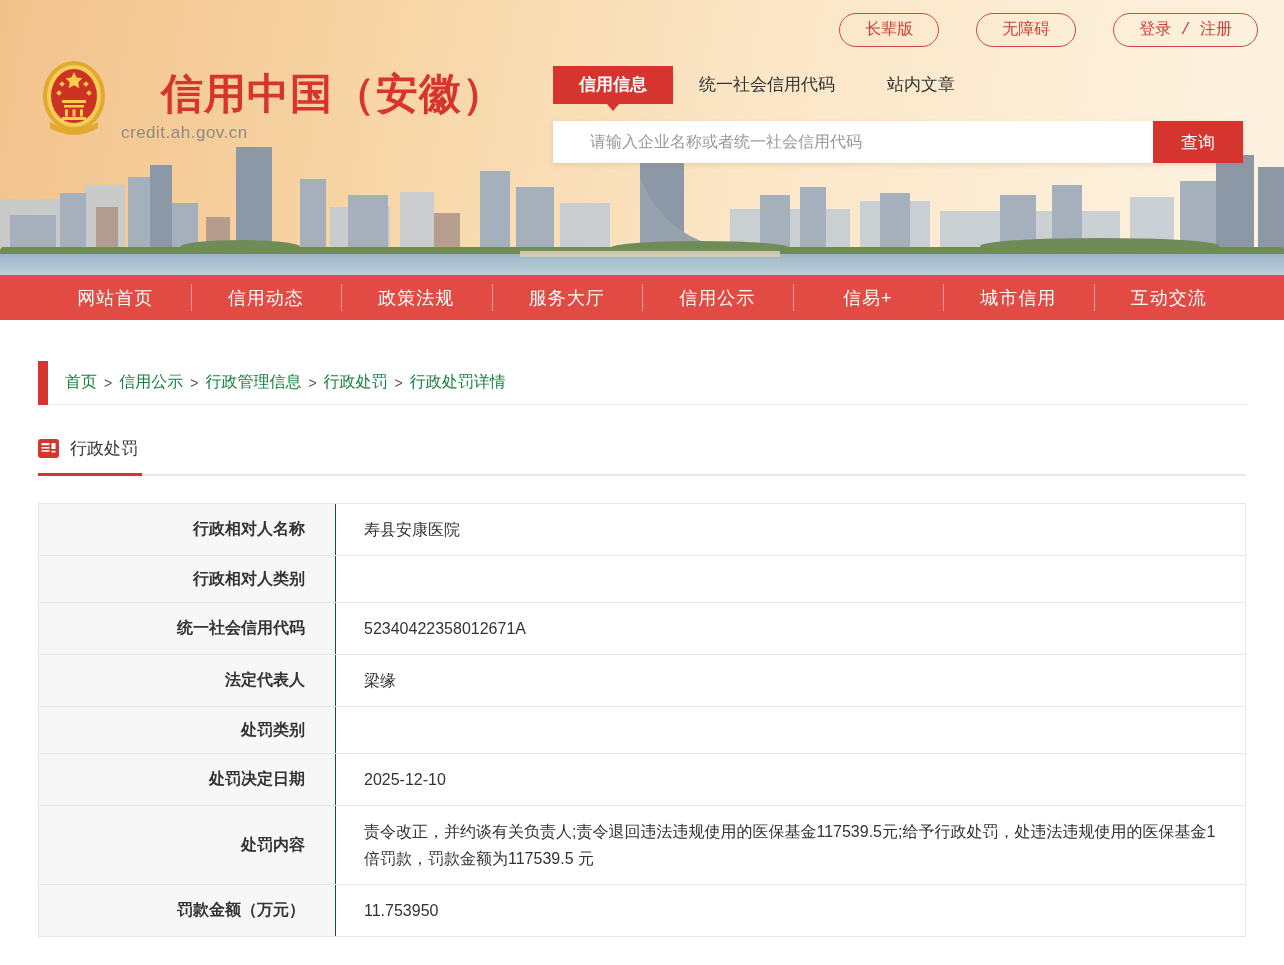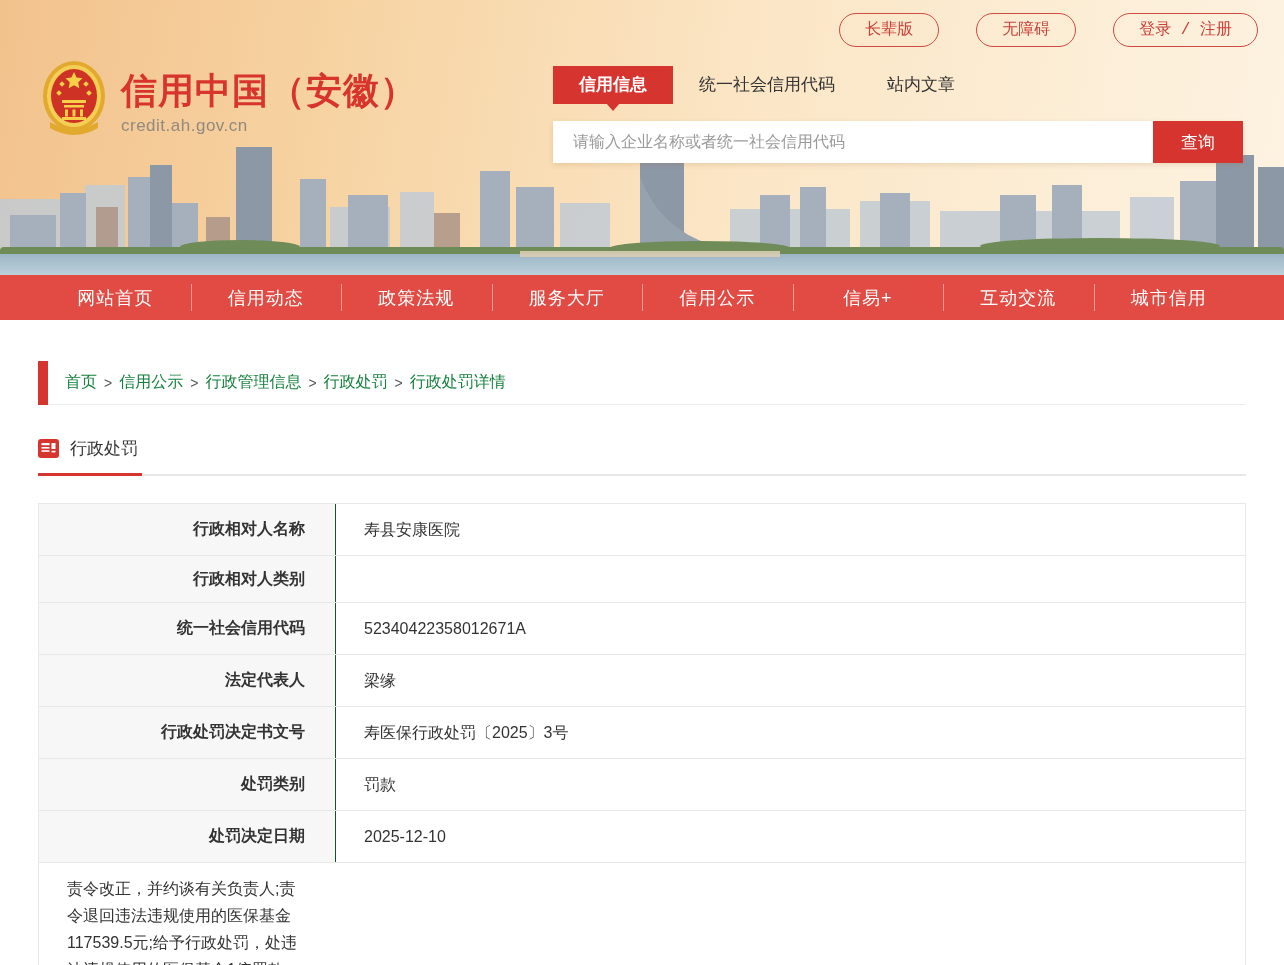--- a/index.html
+++ b/index.html
@@ -14,33 +14,33 @@
     background:linear-gradient(100deg,#f2c28c 0%,#f7d4a4 28%,#fbe6c6 58%,#fdf3e2 100%);
   }
   .skyline{ position:absolute; left:0; bottom:0; width:1284px; height:138px; }
   .topbar{ position:absolute; top:13px; right:26px; display:flex; gap:37px; }
   .pill-btn{
     height:34px; padding:0 25px; border:1px solid #cf4a41; border-radius:17px;
     background:transparent; color:#c9413a; font-size:16px; cursor:pointer;
     font-family:Liberation Mono, monospace; line-height:32px;
   }
   .logo{ position:absolute; left:40px; top:58px; display:flex; gap:13px; align-items:flex-start; }
-  .brand-title{ font-size:36px; font-weight:bold; color:#d7342c; letter-spacing:1px; line-height:1.15; margin-top:12px;}
+  .brand-title{ font-size:42px; font-weight:bold; color:#d7342c; letter-spacing:1px; line-height:1.15; margin-top:12px;margin-left:40px;}
   .brand-domain{ font-size:17px; color:#92897f; margin-top:5px; letter-spacing:.5px; }
   .search-panel{ position:absolute; left:553px; top:66px; width:690px; }
   .search-tabs{ display:flex; align-items:flex-end; height:38px; }
   .stab{ font-size:17px; color:#333; padding:0 26px; height:38px; line-height:38px; cursor:pointer; position:relative; white-space:nowrap;}
   .stab.active{ background:#d6352f; color:#fff; font-weight:bold; }
   .stab.active::after{
     content:""; position:absolute; left:50%; transform:translateX(-50%); bottom:-7px;
     border:7px solid transparent; border-top:8px solid #d6352f; border-bottom:0;
   }
   .search-bar{ display:flex; height:42px; margin-top:17px; box-shadow:0 2px 5px rgba(160,110,60,.18); }
   .search-bar input{
-    flex:1; border:0; outline:none; padding:0 20px; font-size:16px; background:#fff; color:#333;
+    flex:1; border:0; outline:none; padding:0 37px; font-size:16px; background:#fff; color:#333;
     font-family:inherit;
   }
   .search-bar input::placeholder{ color:#9a9a9a; }
   .search-bar button{
     width:90px; border:0; background:#d6352f; color:#fff; font-size:17px; cursor:pointer; font-family:Liberation Sans, sans-serif;
   }
   
   .main-nav{ height:45px; background:#e14b44; display:flex; padding:0 40px; }
   .nav-item{
     flex:1; display:flex; align-items:center; justify-content:center;
@@ -195,22 +195,22 @@
   </div>
 </header>
 
 <nav class="main-nav" id="main-nav">
     <div class="nav-item">网站首页</div>
     <div class="nav-item">信用动态</div>
     <div class="nav-item">政策法规</div>
     <div class="nav-item">服务大厅</div>
     <div class="nav-item">信用公示</div>
     <div class="nav-item">信易+</div>
+    <div class="nav-item">城市信用</div>
     <div class="nav-item">互动交流</div>
-    <div class="nav-item">城市信用</div>
   </nav>
 
 <main class="page-main">
   <div class="breadcrumb" id="breadcrumb">
       <span class="crumb">首页</span>
       <span class="crumb-sep">&gt;</span>
       <span class="crumb">信用公示</span>
       <span class="crumb-sep">&gt;</span>
       <span class="crumb">行政管理信息</span>
       <span class="crumb-sep">&gt;</span>
@@ -243,32 +243,28 @@
       </div>
       <div class="trow">
         <div class="tlabel">统一社会信用代码</div>
         <div class="tvalue">52340422358012671A</div>
       </div>
       <div class="trow">
         <div class="tlabel">法定代表人</div>
         <div class="tvalue">梁缘</div>
       </div>
       <div class="trow">
-        <div class="tlabel">行政处罚决定书文号</div>
-        <div class="tvalue">寿医保行政处罚〔2025〕3号</div>
-      </div>
-      <div class="trow">
         <div class="tlabel">处罚类别</div>
-        <div class="tvalue">罚款</div>
       </div>
       <div class="trow">
         <div class="tlabel">处罚决定日期</div>
         <div class="tvalue">2025-12-10</div>
       </div>
       <div class="trow">
+        <div class="tlabel">处罚内容</div>
         <div class="tvalue">责令改正，并约谈有关负责人;责令退回违法违规使用的医保基金117539.5元;给予行政处罚，处违法违规使用的医保基金1倍罚款，罚款金额为117539.5 元</div>
       </div>
       <div class="trow">
         <div class="tlabel">罚款金额（万元）</div>
         <div class="tvalue">11.753950</div>
       </div>
     </div>
 </main>
 
 </body></html>

